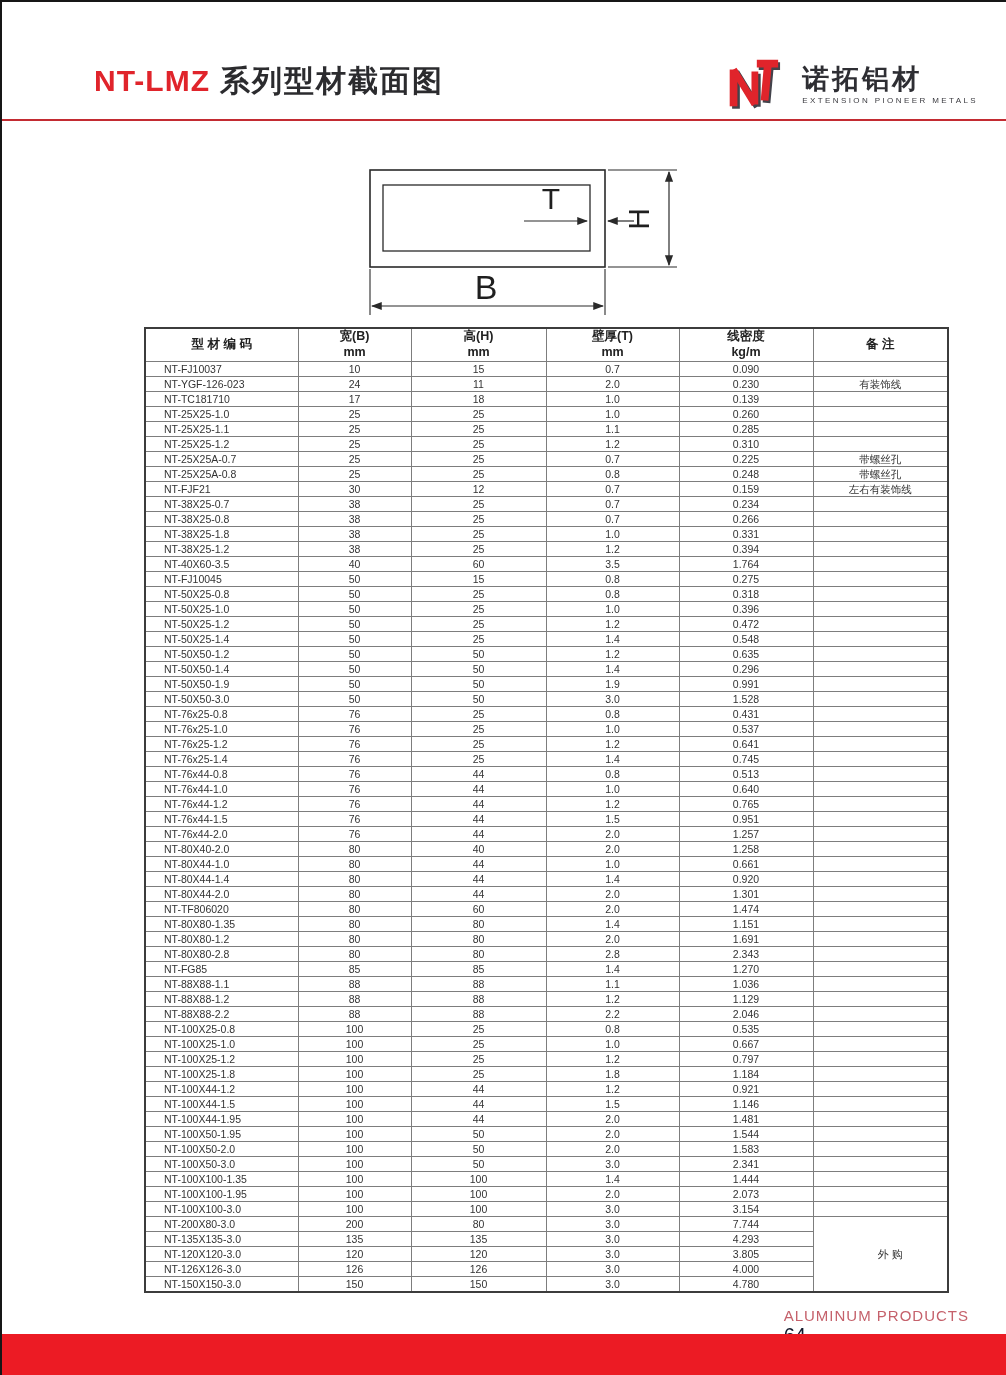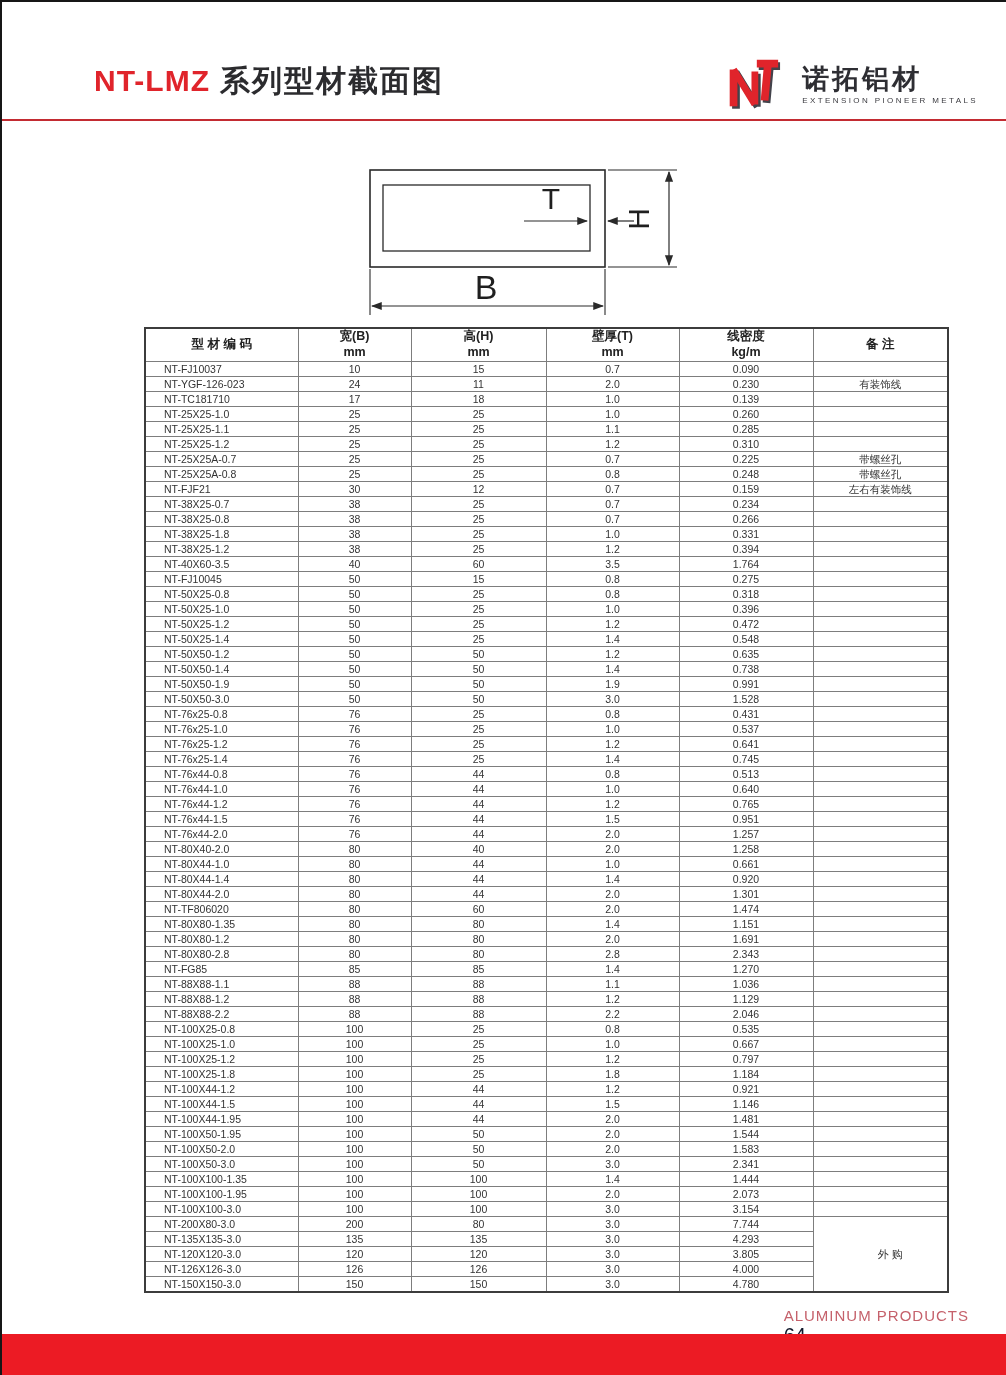--- a/index.html
+++ b/index.html
@@ -275,21 +275,21 @@
           <td>50</td>
           <td>1.2</td>
           <td>0.635</td>
           <td></td>
         </tr>
         <tr>
           <td class="code-cell">NT-50X50-1.4</td>
           <td>50</td>
           <td>50</td>
           <td>1.4</td>
-          <td>0.738</td>
+          <td>0.296</td>
           <td></td>
         </tr>
         <tr>
           <td class="code-cell">NT-50X50-1.9</td>
           <td>50</td>
           <td>50</td>
           <td>1.9</td>
           <td>0.991</td>
           <td></td>
         </tr>

